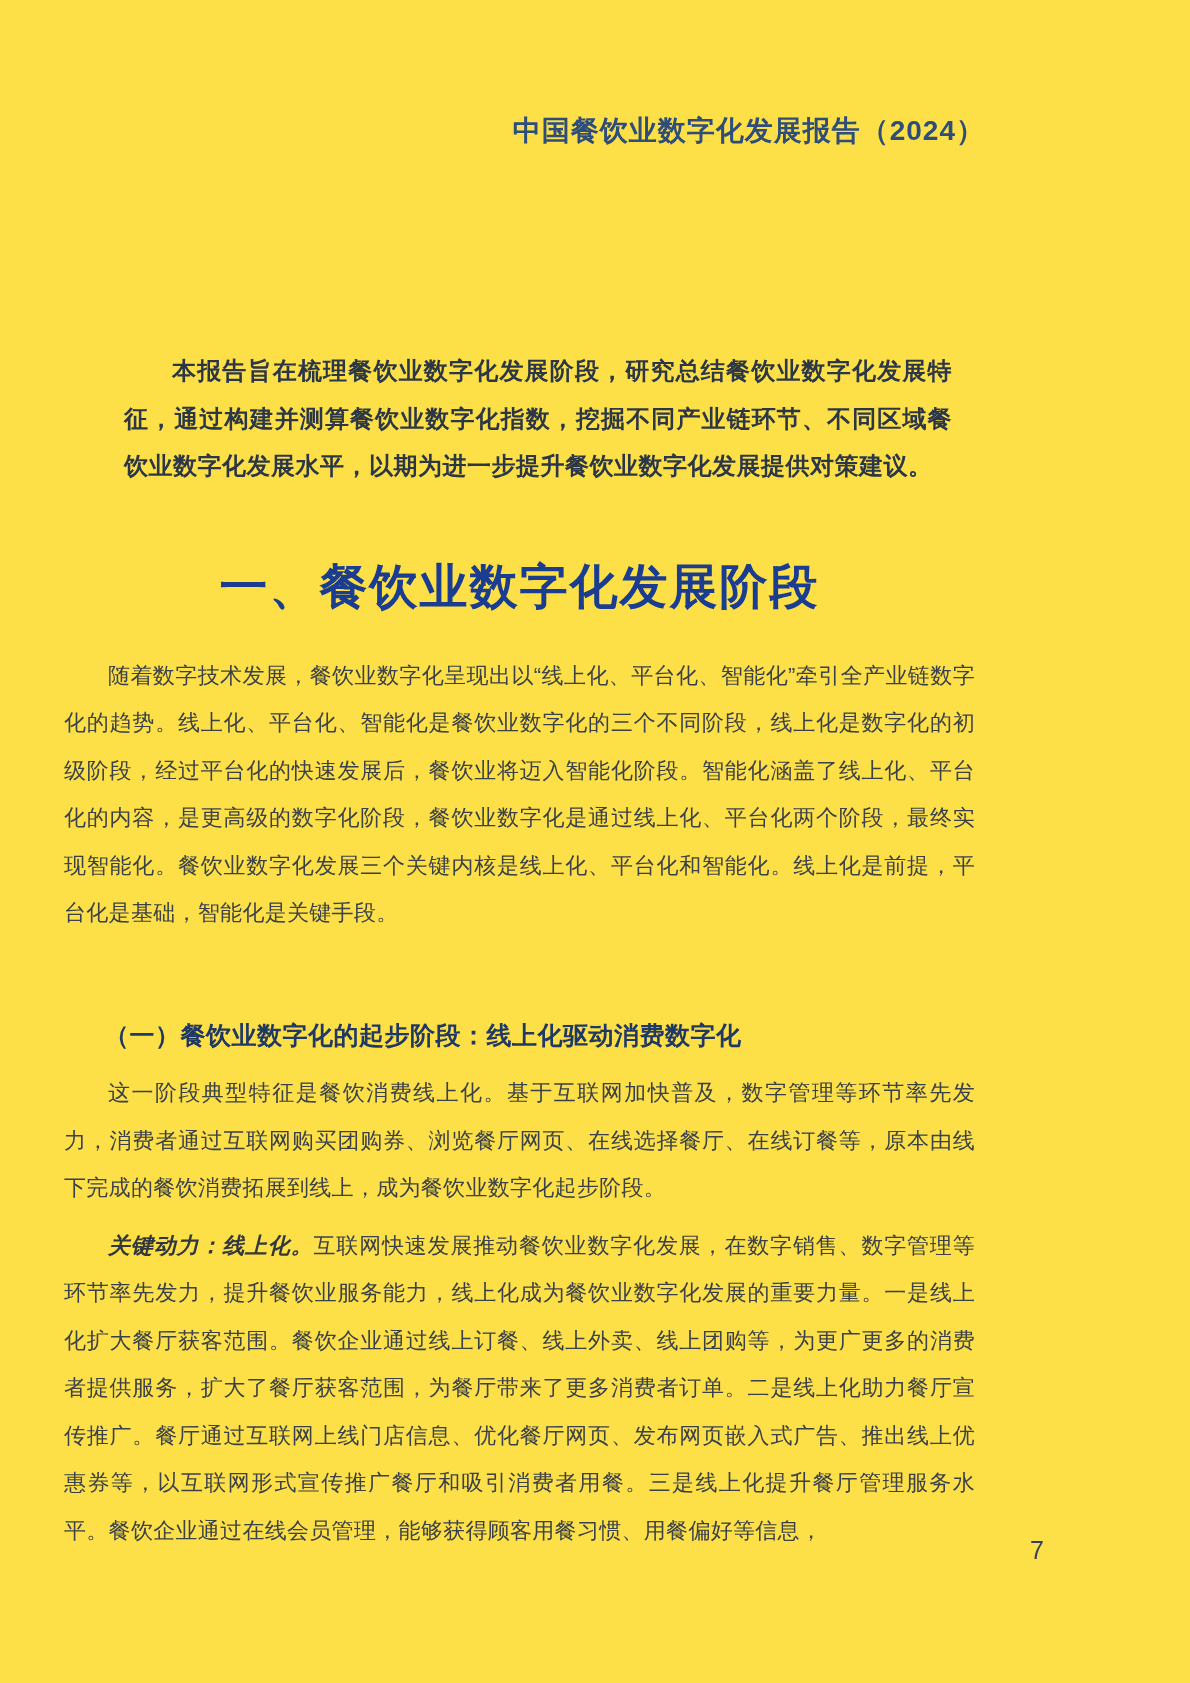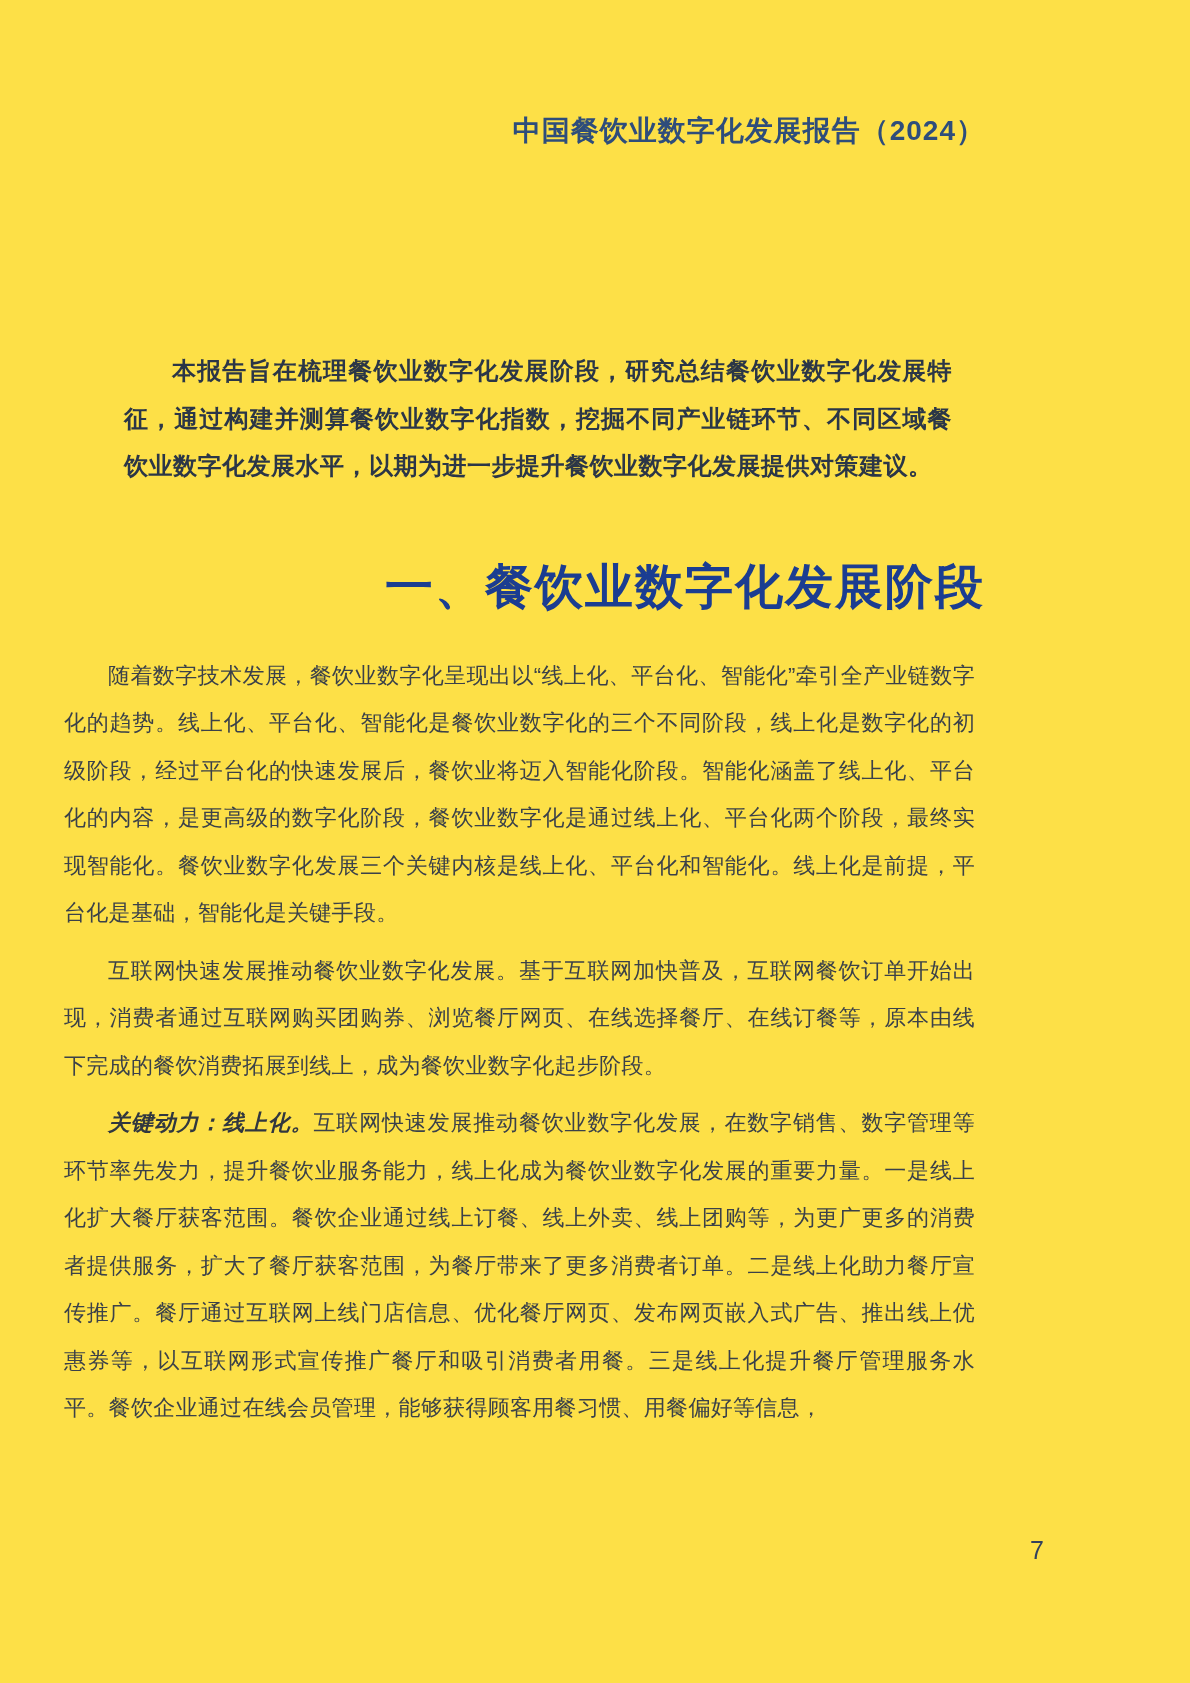--- a/index.html
+++ b/index.html
@@ -34,21 +34,21 @@
     font-size: 24px;
     font-weight: bold;
     color: #2b3647;
     line-height: 47.5px;
     text-align: justify;
     text-indent: 2em;
     letter-spacing: 0.5px;
   }
   .section-title {
     margin: 62px 0 0 0;
-    text-align: right;
+    text-align: center;
     font-family: "Liberation Serif", "DejaVu Serif", serif;
     font-size: 48px;
     font-weight: bold;
     color: #1b3d91;
     line-height: 70px;
     letter-spacing: 2px;
   }
   .body-para {
     margin: 10px;
     font-size: 22px;
@@ -93,20 +93,21 @@
   </header>
 
   <section class="abstract">
     <p class="abstract-text">本报告旨在梳理餐饮业数字化发展阶段，研究总结餐饮业数字化发展特征，通过构建并测算餐饮业数字化指数，挖掘不同产业链环节、不同区域餐饮业数字化发展水平，以期为进一步提升餐饮业数字化发展提供对策建议。</p>
   </section>
 
   <h1 class="section-title">一、餐饮业数字化发展阶段</h1>
 
   <p class="body-para intro">随着数字技术发展，餐饮业数字化呈现出以“线上化、平台化、智能化”牵引全产业链数字化的趋势。线上化、平台化、智能化是餐饮业数字化的三个不同阶段，线上化是数字化的初级阶段，经过平台化的快速发展后，餐饮业将迈入智能化阶段。智能化涵盖了线上化、平台化的内容，是更高级的数字化阶段，餐饮业数字化是通过线上化、平台化两个阶段，最终实现智能化。餐饮业数字化发展三个关键内核是线上化、平台化和智能化。线上化是前提，平台化是基础，智能化是关键手段。</p>
 
+  <h2 class="subsection-title">（一）餐饮业数字化的起步阶段：线上化驱动消费数字化</h2>
 
-  <p class="body-para">互联网快速发展推动餐饮业数字化发展。基于互联网加快普及，互联网餐饮订单开始出现，消费者通过互联网购买团购券、浏览餐厅网页、在线选择餐厅、在线订餐等，原本由线下完成的餐饮消费拓展到线上，成为餐饮业数字化起步阶段。</p>
+  <p class="body-para">这一阶段典型特征是餐饮消费线上化。基于互联网加快普及，数字管理等环节率先发力，消费者通过互联网购买团购券、浏览餐厅网页、在线选择餐厅、在线订餐等，原本由线下完成的餐饮消费拓展到线上，成为餐饮业数字化起步阶段。</p>
 
   <p class="body-para"><span class="lead-bold">关键动力：线上化。</span><span>互联网快速发展推动餐饮业数字化发展，在数字销售、数字管理等环节率先发力，提升餐饮业服务能力，线上化成为餐饮业数字化发展的重要力量。一是线上化扩大餐厅获客范围。餐饮企业通过线上订餐、线上外卖、线上团购等，为更广更多的消费者提供服务，扩大了餐厅获客范围，为餐厅带来了更多消费者订单。二是线上化助力餐厅宣传推广。餐厅通过互联网上线门店信息、优化餐厅网页、发布网页嵌入式广告、推出线上优惠券等，以互联网形式宣传推广餐厅和吸引消费者用餐。三是线上化提升餐厅管理服务水平。餐饮企业通过在线会员管理，能够获得顾客用餐习惯、用餐偏好等信息，</span></p>
 
   <div class="page-number">7</div>
 
 </div>
 
 </body></html>

